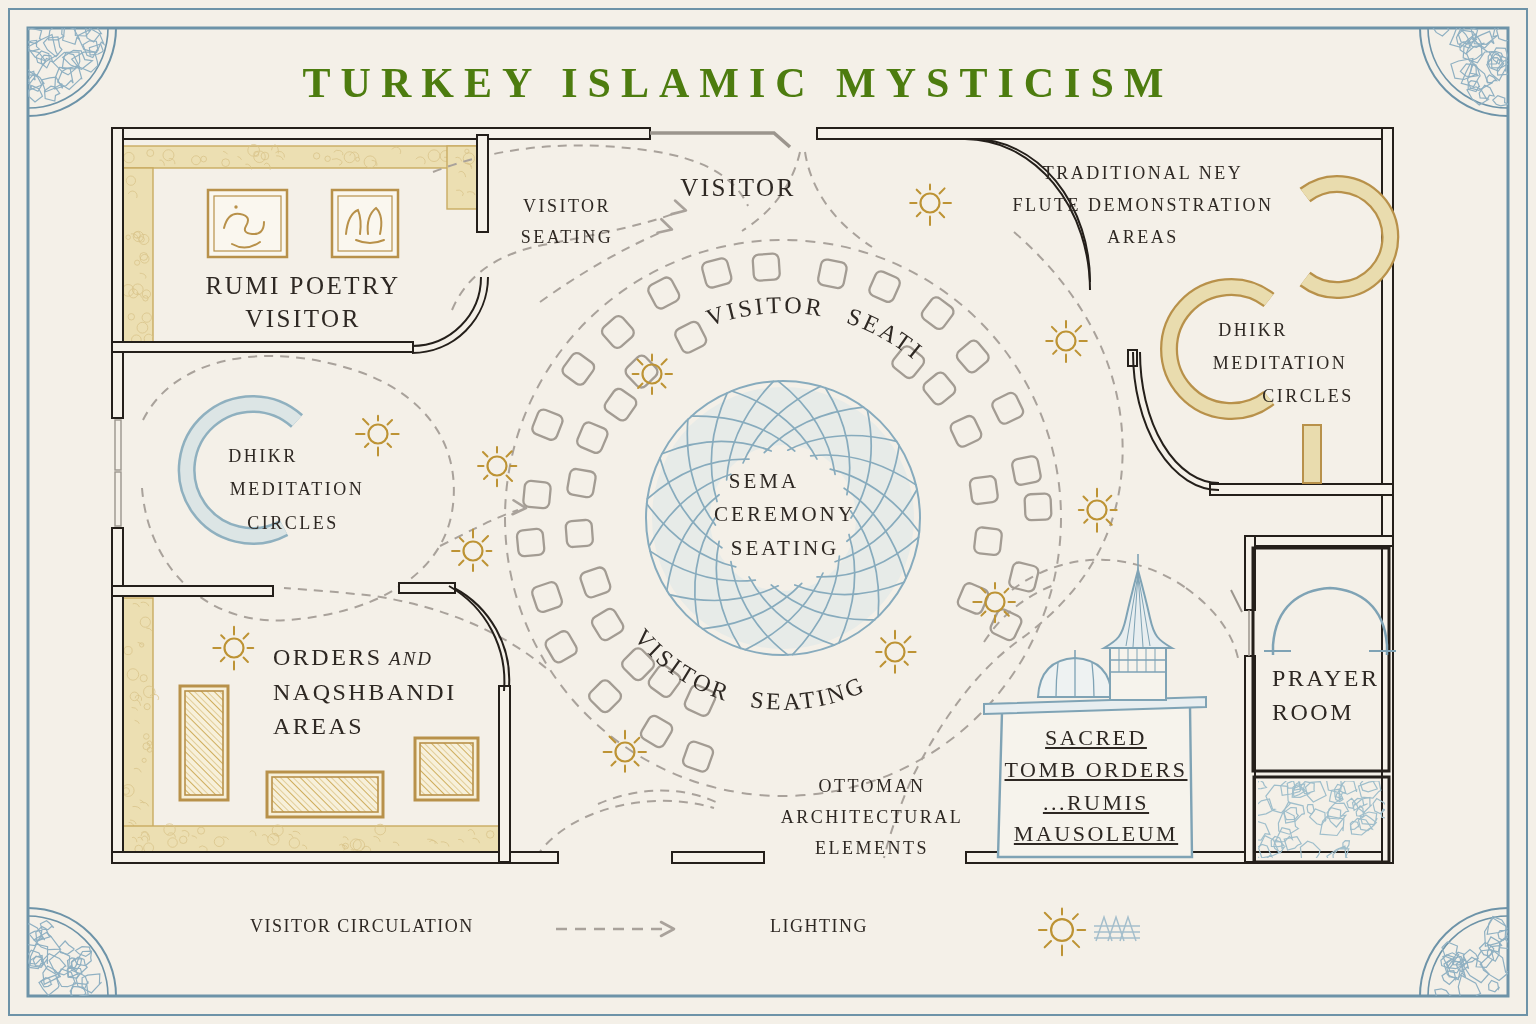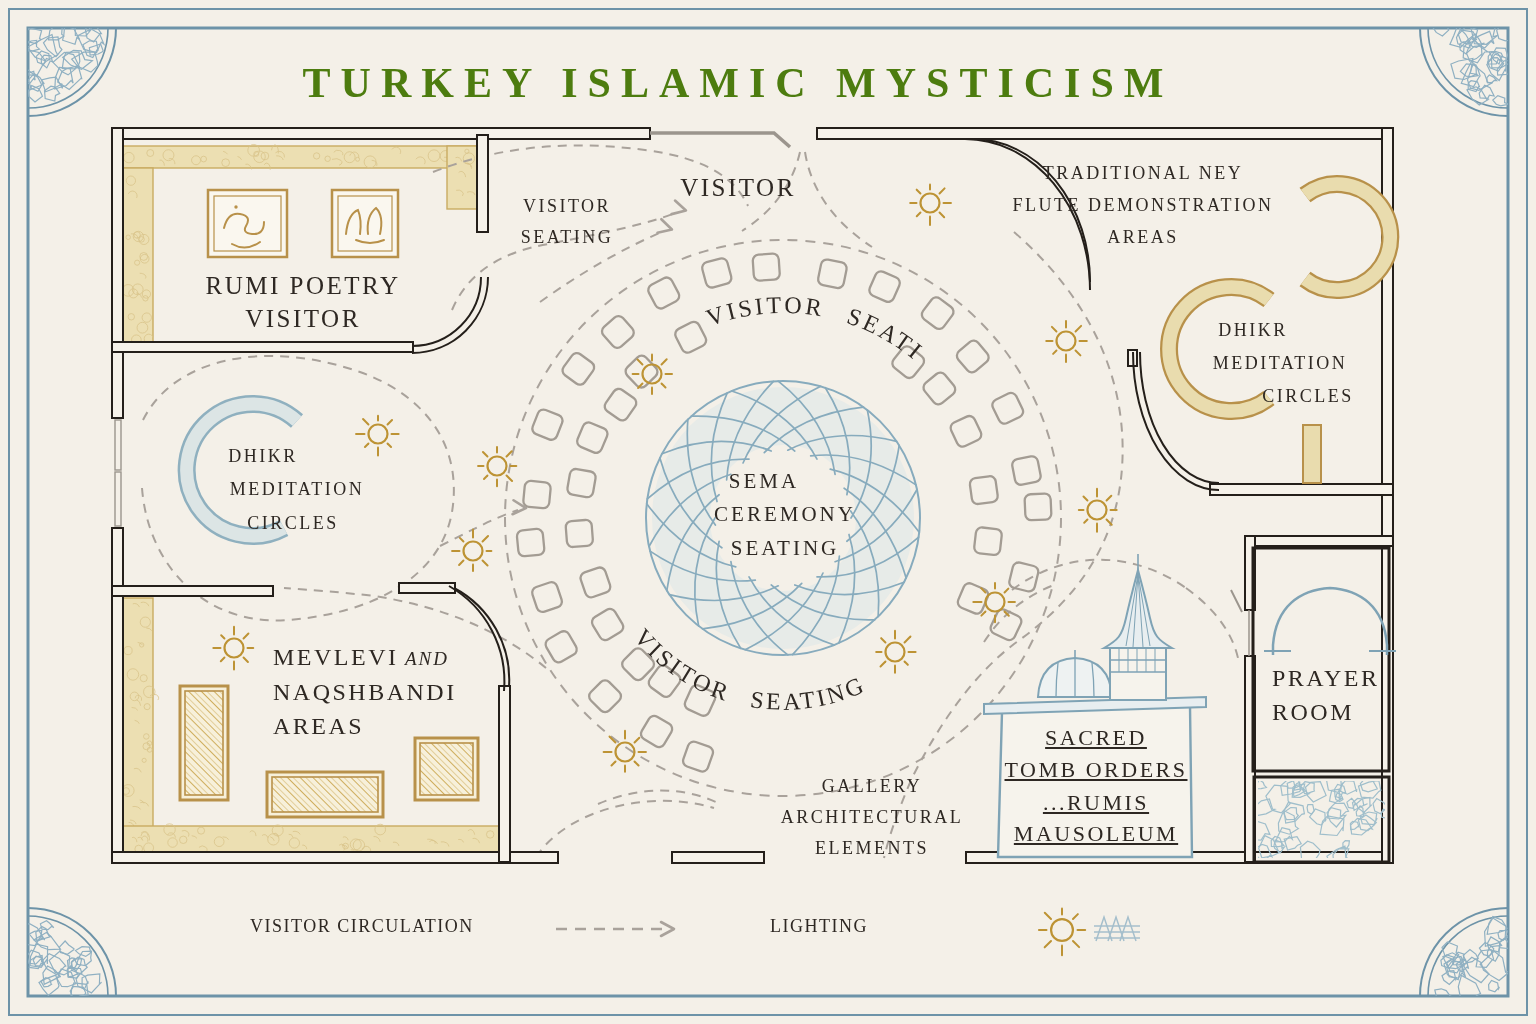--- a/index.html
+++ b/index.html
@@ -705,25 +705,25 @@
 <div class="lbl s23 ctr" style="left:1308px;top:387px;">CIRCLES</div>
 
 <div class="lbl s23 ctr" style="left:263px;top:447px;">DHIKR</div>
 <div class="lbl s23 ctr" style="left:297px;top:480px;">MEDITATION</div>
 <div class="lbl s23 ctr" style="left:293px;top:514px;">CIRCLES</div>
 
 <div class="lbl s21 ctr" style="left:764px;top:471px;letter-spacing:3px;">SEMA</div>
 <div class="lbl s21 ctr" style="left:785px;top:504px;letter-spacing:3px;">CEREMONY</div>
 <div class="lbl s21 ctr" style="left:785px;top:538px;letter-spacing:3px;">SEATING</div>
 
-<div class="lbl s24" style="left:273px;top:645px;"><span>MEVLEVI</span><span class="small-and"> AND</span></div>
+<div class="lbl s24" style="left:273px;top:645px;"><span>ORDERS</span><span class="small-and"> AND</span></div>
 <div class="lbl s24" style="left:273px;top:680px;">NAQSHBANDI</div>
 <div class="lbl s24" style="left:273px;top:714px;">AREAS</div>
 
-<div class="lbl s23 ctr" style="left:872px;top:777px;">GALLERY</div>
+<div class="lbl s23 ctr" style="left:872px;top:777px;">OTTOMAN</div>
 <div class="lbl s23 ctr" style="left:872px;top:808px;">ARCHITECTURAL</div>
 <div class="lbl s23 ctr" style="left:872px;top:839px;">ELEMENTS</div>
 
 <div class="lbl s22 ctr" style="left:1096px;top:727px;">SACRED</div>
 <div class="lbl s22 ctr" style="left:1096px;top:759px;">TOMB ORDERS</div>
 <div class="lbl s22 ctr" style="left:1096px;top:792px;">...RUMIS</div>
 <div class="lbl s22 ctr" style="left:1096px;top:823px;">MAUSOLEUM</div>
 
 <div class="lbl s24" style="left:1272px;top:666px;">PRAYER</div>
 <div class="lbl s24" style="left:1272px;top:700px;">ROOM</div>

